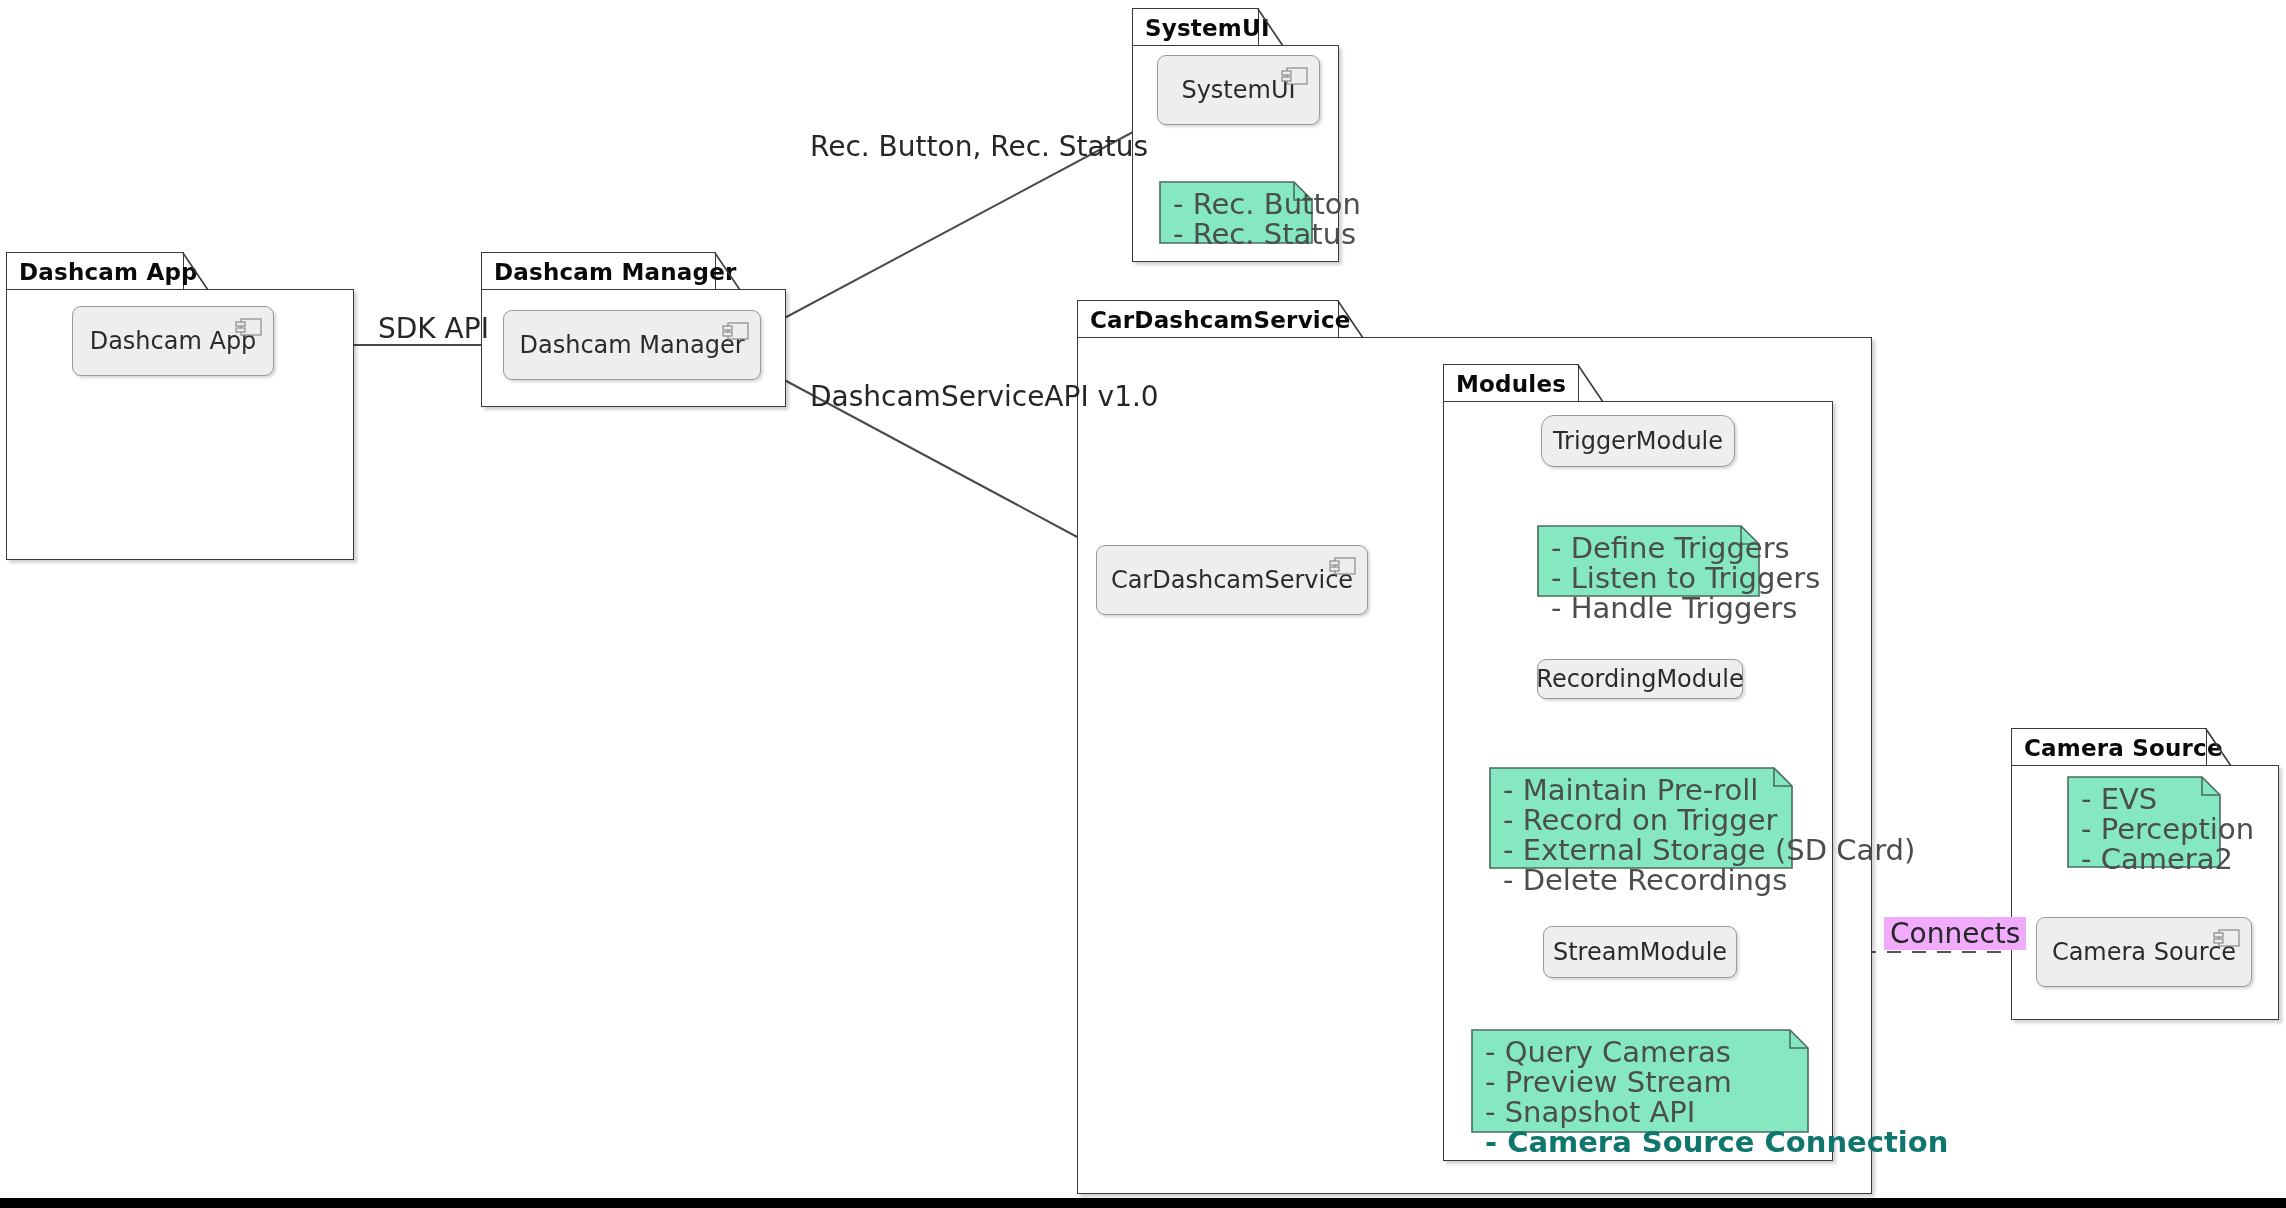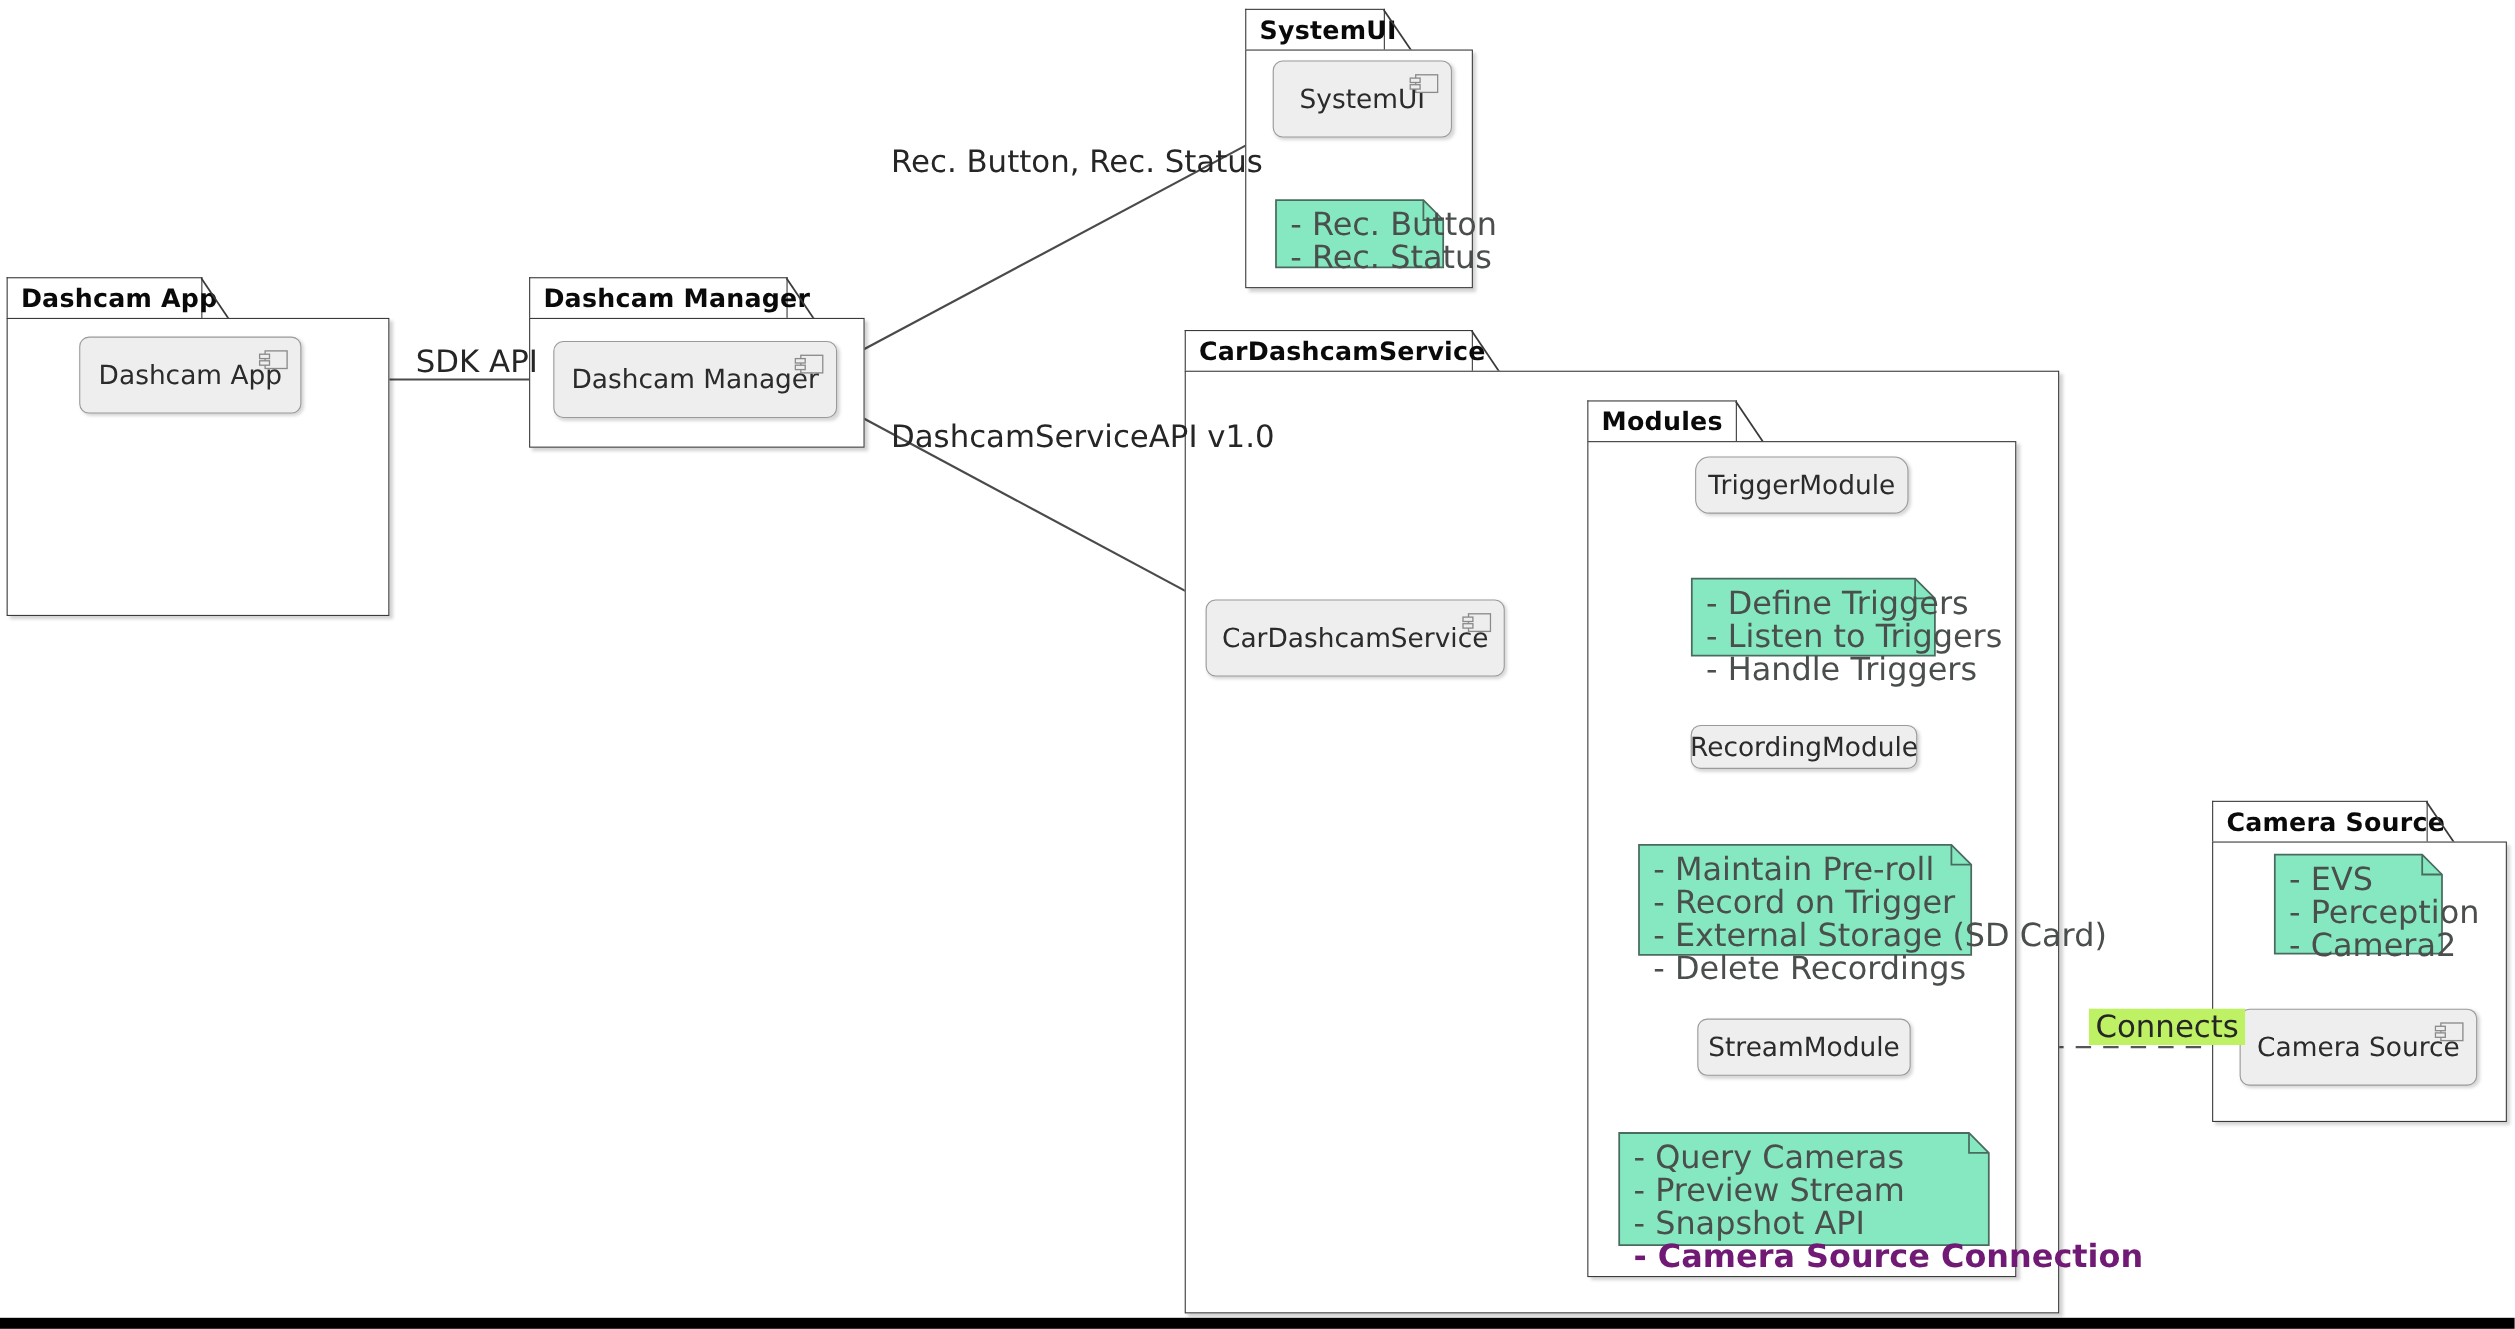--- a/index.html
+++ b/index.html
@@ -59,21 +59,21 @@
   .note{
     position:absolute;
     box-sizing:border-box;
   }
   .note .note-shape{position:absolute;left:0;top:0;}
   .note .note-text{
     position:absolute;left:15px;top:9px;right:14px;
     font-size:29px;line-height:30px;color:#4a4f4d;
     white-space:pre;
   }
-  .note .note-text b{font-weight:bold;color:#701a75;}
+  .note .note-text b{font-weight:bold;color:#0f766e;}
 
   
   .elabel{
     position:absolute;font-size:28px;color:#262626;white-space:nowrap;
     background:transparent;
   }
 
   
   #bottombar{
     position:absolute;left:0;bottom:0;width:2286px;height:10px;background:#000;
@@ -304,16 +304,16 @@
       <rect x="1" y="11" width="9" height="4" fill="#eeeeee" stroke="#8a8a8a" stroke-width="1.2"></rect>
     </svg>
   </div>
 
   <div class="elabel" style="left:378px;top:312px;">SDK API</div>
 
   <div class="elabel" style="left:810px;top:130px;">Rec. Button, Rec. Status</div>
 
   <div class="elabel" style="left:810px;top:380px;">DashcamServiceAPI v1.0</div>
 
-  <div class="elabel" style="left:1884px;top:917px;background:#bef264;padding:0 6px;margin-left:15px;">Connects</div>
+  <div class="elabel" style="left:1884px;top:917px;background:#f0abfc;padding:0 6px;">Connects</div>
 
   <div id="bottombar"></div>
 </div>
 
 </body></html>

